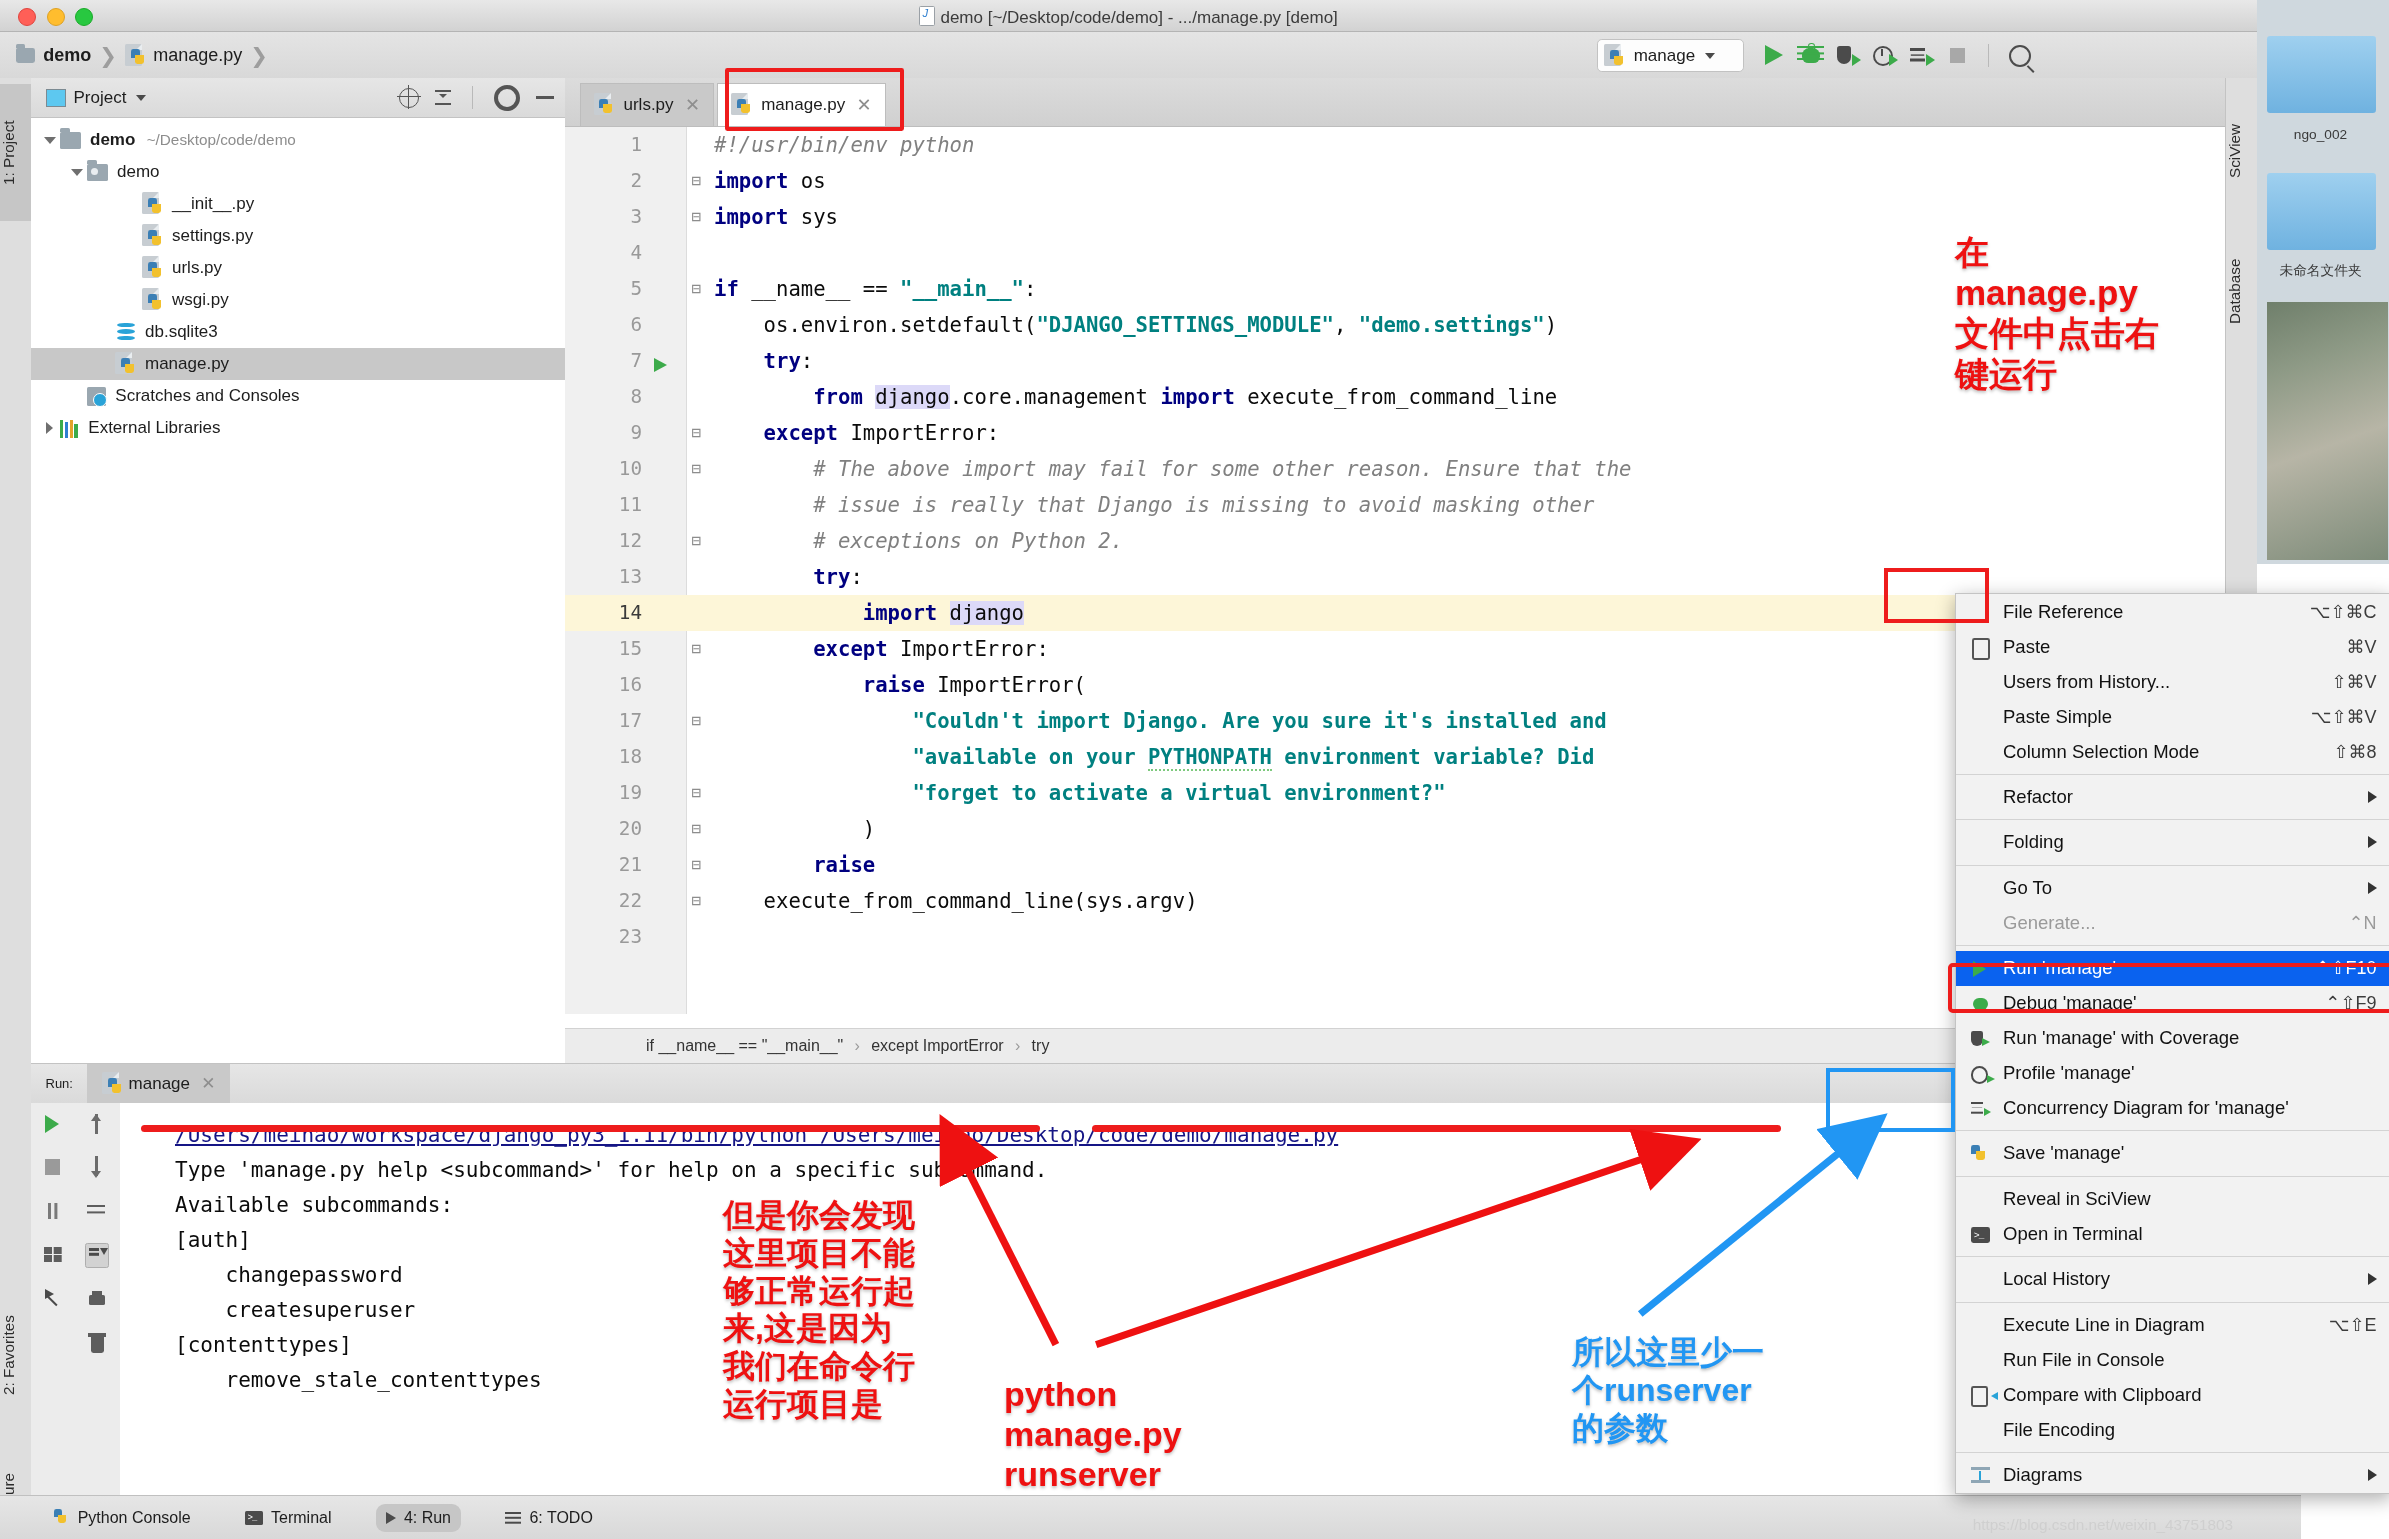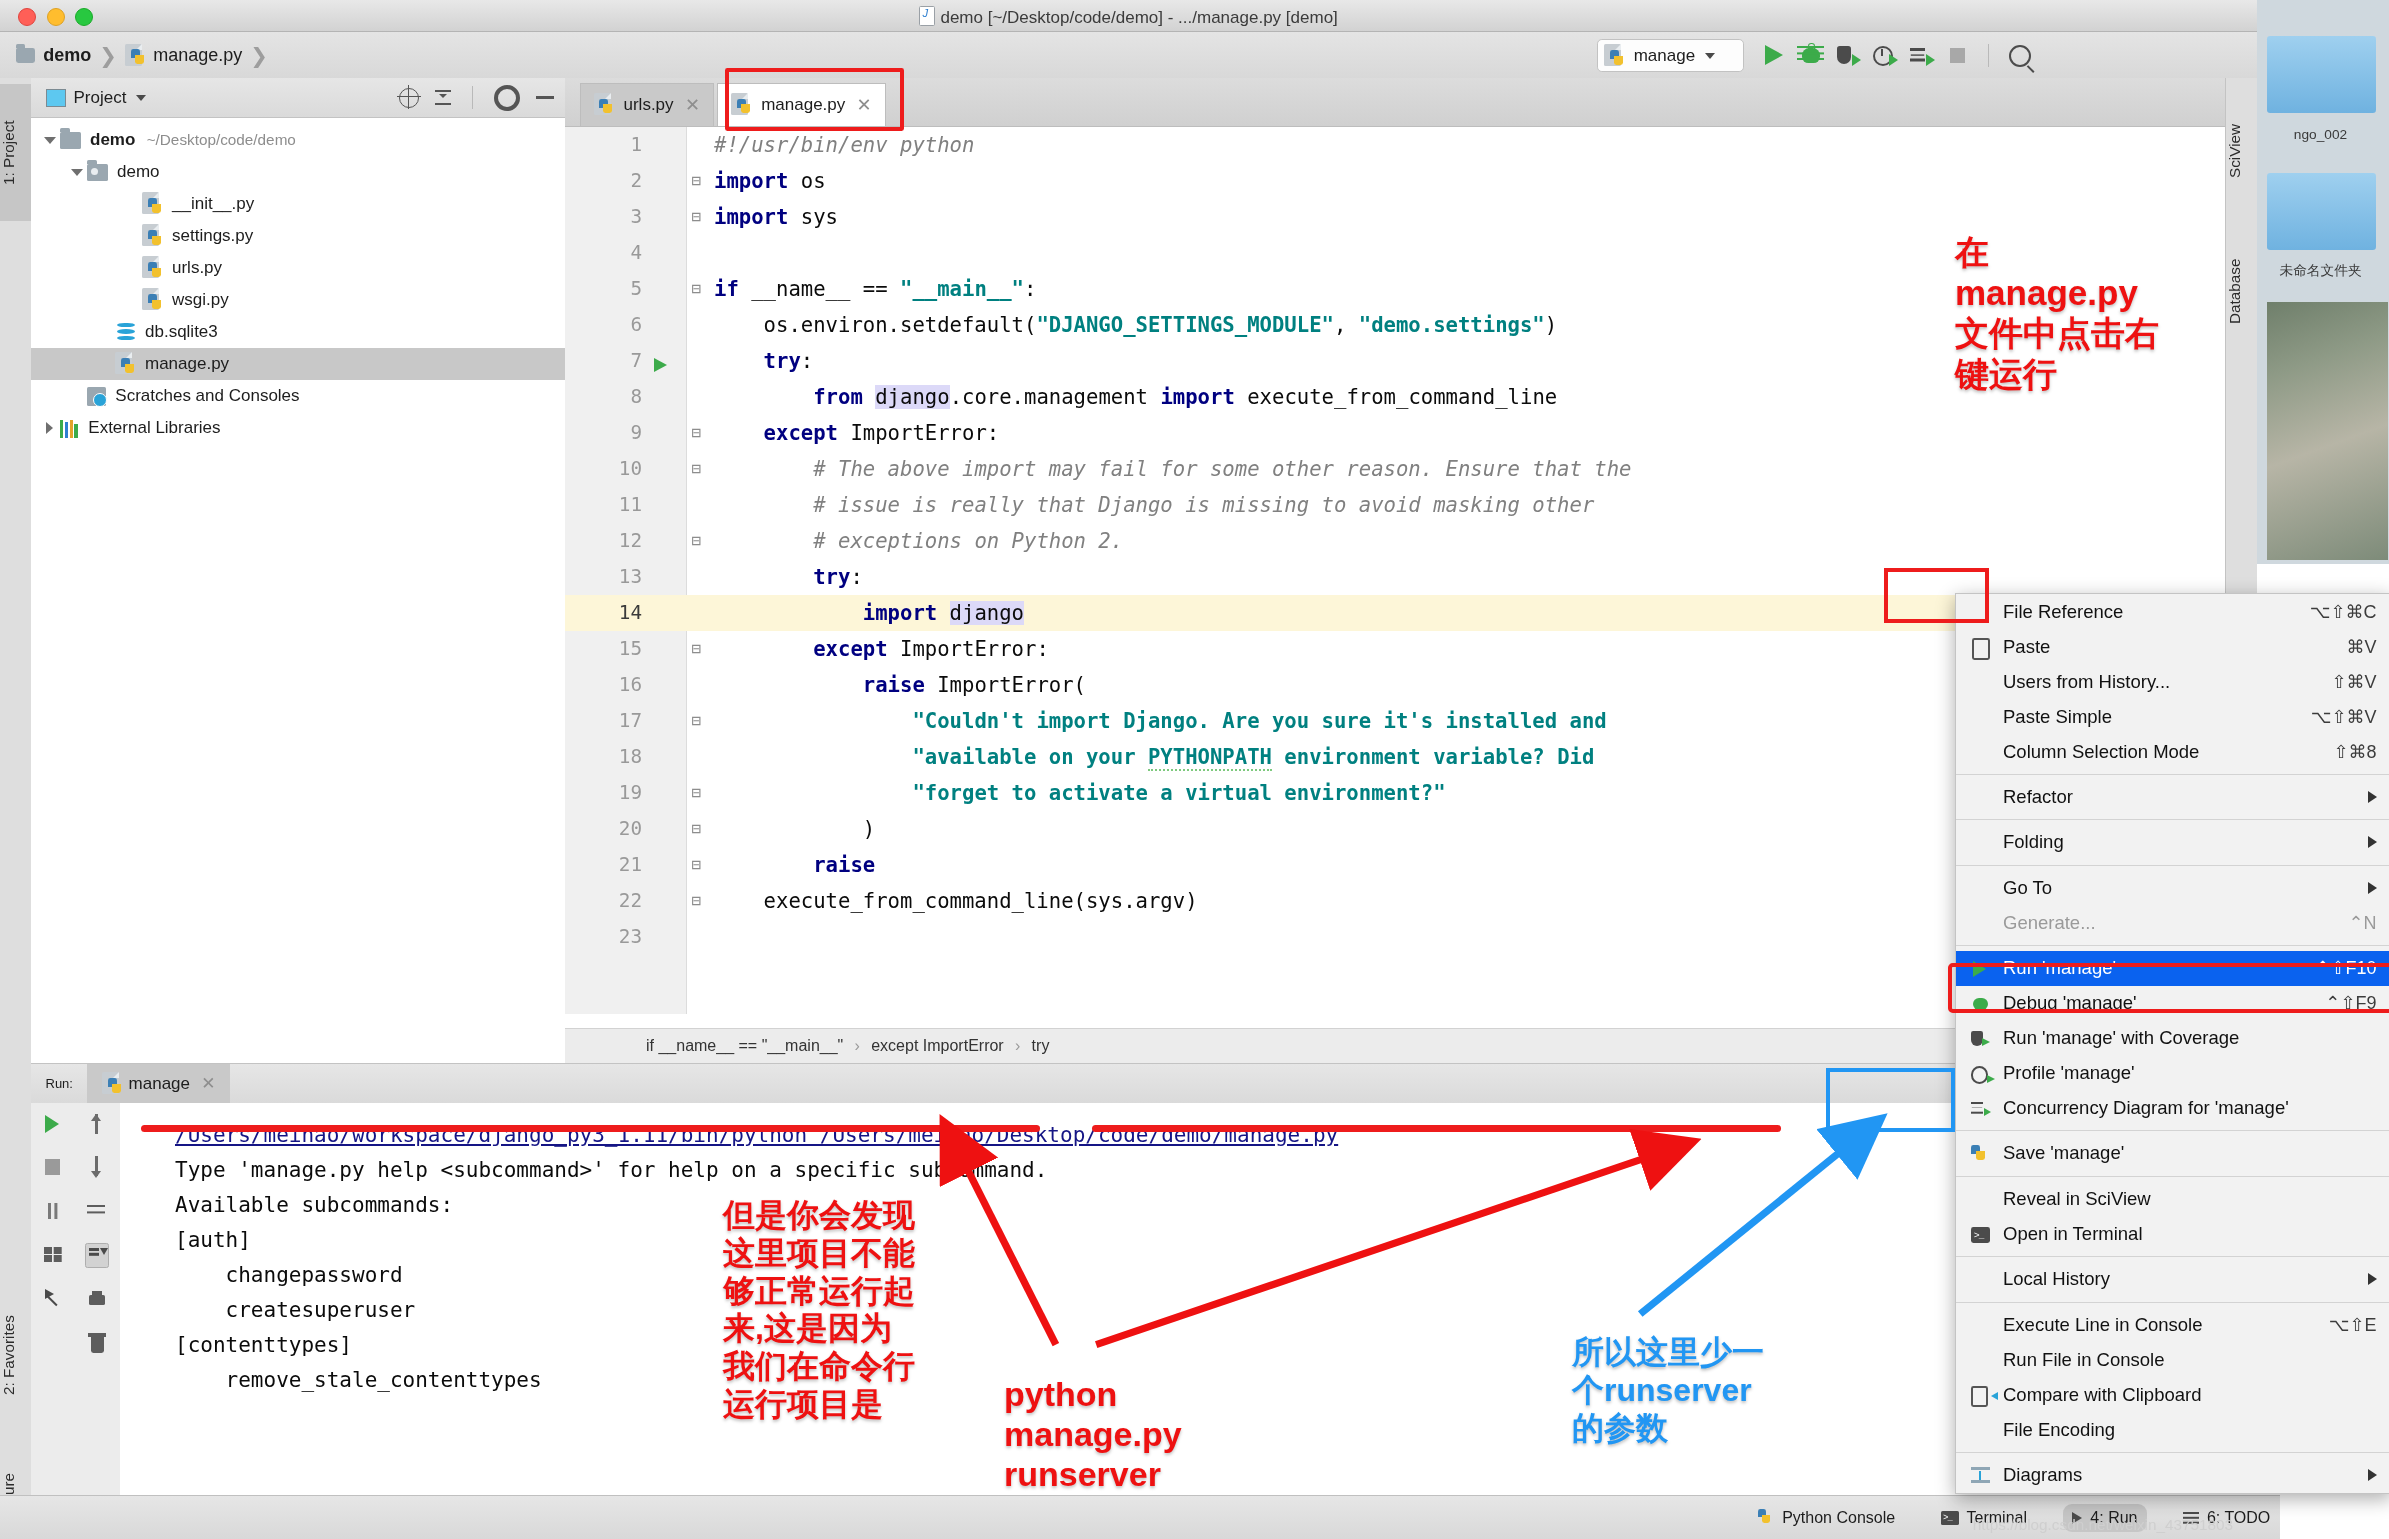--- a/index.html
+++ b/index.html
@@ -159,21 +159,21 @@
   .run-tab{display:flex;align-items:center;height:39px;padding:0 14.5px;background:#c9c9c9;font-size:17px;color:#1d1d1d;}
   .run-tab .x{margin-left:11.3px;color:#8e8e8e;}
   .run-side{position:absolute;left:0;top:39px;width:89px;bottom:0;background:#ececec;border-right:0.8px solid #d4d4d4;display:flex;}
   .rs-col{width:44px;padding-top:9.7px;display:flex;flex-direction:column;align-items:center;gap:21px;}
   .rs-ico{width:22.6px;height:22.6px;position:relative;}
   .console{position:absolute;left:89px;top:39px;right:0;bottom:0;background:#fff;overflow:hidden;
      font-family:"DejaVu Sans Mono", monospace;font-size:21px;color:#0b0b0b;padding:14.5px 0 0 55px;line-height:35px;white-space:pre;}
   .cline-link{color:#151585;text-decoration:underline;}
 
   
-  .statusbar{position:absolute;left:0;bottom:0;width:2257px;height:44px;background:linear-gradient(#e6e6e6,#d8d8d8);border-top:0.8px solid #c0c0c0;display:flex;align-items:center;padding-left:23px;gap:26px;font-size:16px;color:#1d1d1d;justify-content:flex-end;}
+  .statusbar{position:absolute;left:0;bottom:0;width:2257px;height:44px;background:linear-gradient(#e6e6e6,#d8d8d8);border-top:0.8px solid #c0c0c0;display:flex;align-items:center;padding-left:44px;gap:35px;font-size:16px;color:#1d1d1d;}
   .sb-item{display:flex;align-items:center;gap:8px;padding:4.8px 9.7px;}
   .sb-item.active{background:#c6c6c6;border-radius:9px;}
 
   
   .ctxmenu{position:absolute;left:1955px;top:593px;width:435px;background:#f2f2f2;
     border:0.8px solid #c4c4c4;box-shadow:0 4.8px 18px rgba(0,0,0,.32);font-size:18.5px;color:#111;}
   .mi{display:flex;align-items:center;height:35px;padding:0 14.5px 0 47px;position:relative;white-space:nowrap;}
   .mi .acc{margin-left:auto;color:#3c3c3c;font-size:18px;padding-left:19.3px;}
   .mi.dis, .mi.dis .acc{color:#9a9a9a;}
   .mi.hi{background:#0a62ef;color:#fff;}
@@ -655,21 +655,21 @@
         </span>
         <span>Open in Terminal</span>
       </div>
       <div class="msep"></div>
       <div class="mi">
         <span>Local History</span>
         <span class="arrow"></span>
       </div>
       <div class="msep"></div>
       <div class="mi">
-        <span>Execute Line in Console</span>
+        <span>Execute Line in Diagram</span>
         <span class="acc">⌥⇧E</span>
       </div>
       <div class="mi">
         <span>Run File in Console</span>
       </div>
       <div class="mi">
         <span class="mico">
           <span style="display:block;width:13.7px;height:17px;border:2.4px solid #555;border-radius:2.4px;margin:1.6px 0 0 1.6px;position:relative;">
             <i style="position:absolute;right:-11.3px;top:4px;width:0;height:0;border-right:7.3px solid #29a3d8;border-top:4.8px solid transparent;border-bottom:4.8px solid transparent;"></i>
           </span>

